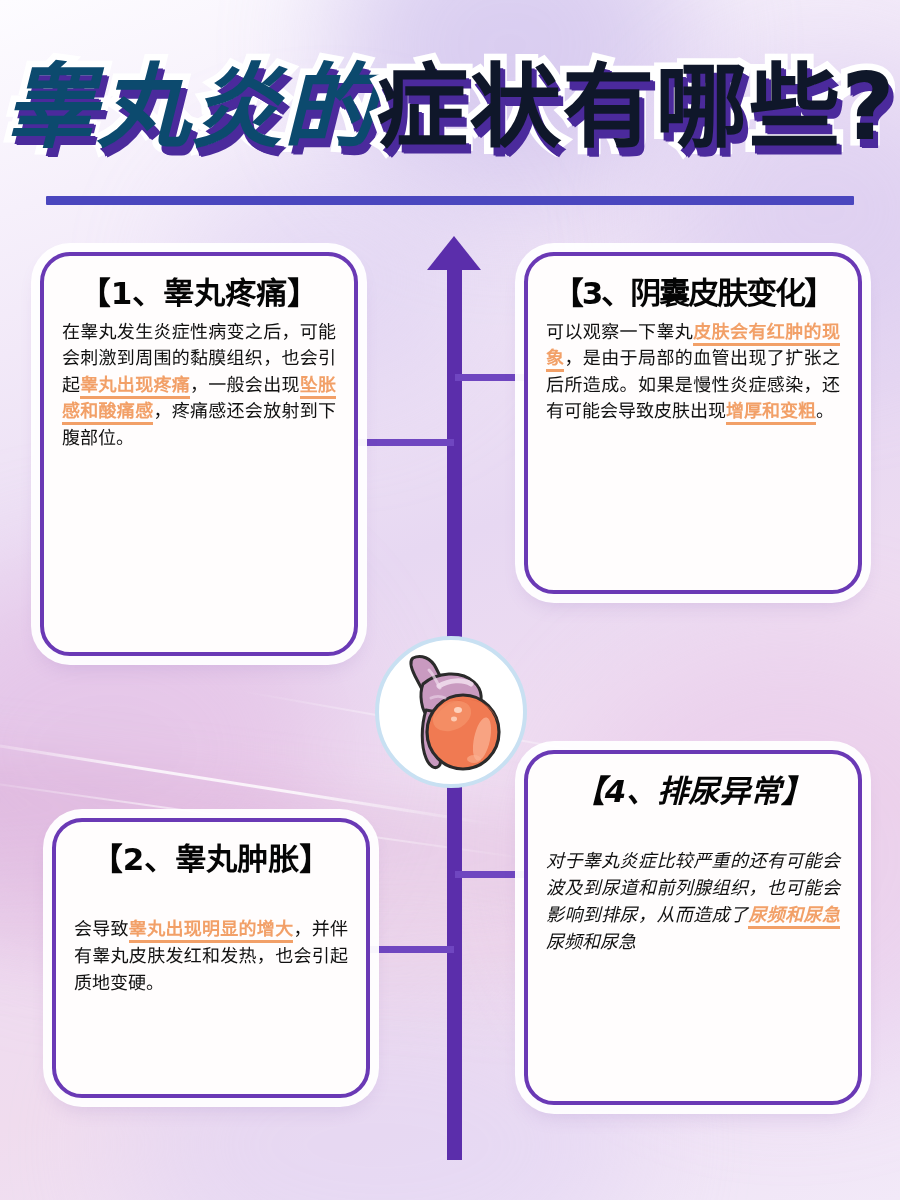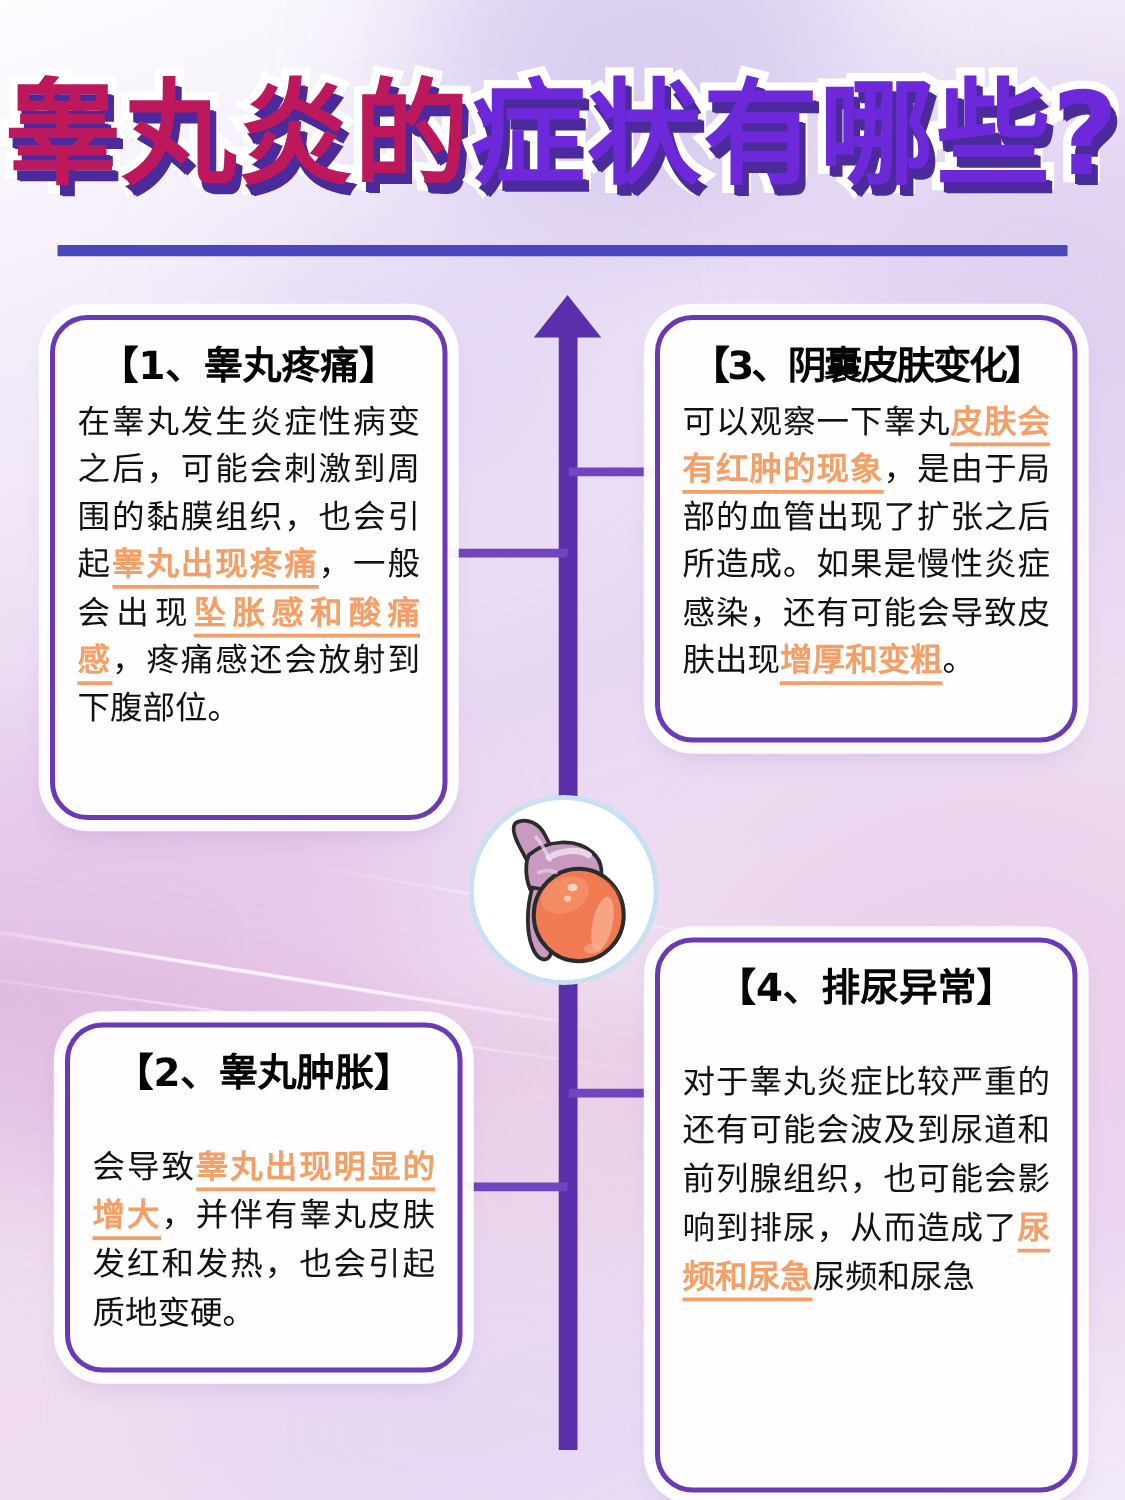--- a/index.html
+++ b/index.html
@@ -87,22 +87,22 @@
     font-family: "DejaVu Sans", "Liberation Sans", sans-serif;
   }
   .title span {
     display: inline-block;
     -webkit-text-stroke: 13px #ffffff;
     paint-order: stroke fill;
     text-shadow:
        5px  9px 0 #4b2a9c,
        3px  8px 0 #4b2a9c;
   }
-  .t-purple { color: #be185d; }
-  .t-orange { color: #6d28d9; }
+  .t-purple { color: #0c4a6e; font-style: italic; }
+  .t-orange { color: #0f172a; }
 
   .title-rule {
     position: absolute;
     left: 46px;
     top: 196px;
     width: 808px;
     height: 9px;
     background: #4a46be;
     border-radius: 1px;
   }
@@ -160,37 +160,37 @@
     border-radius: 30px;
     box-shadow:
       0 0 0 9px rgba(255,255,255,.95),
       0 10px 20px rgba(120, 80, 170, .20);
     padding: 16px 18px 14px;
     z-index: 8;
   }
   .card-1 { left: 40px;  top: 252px;  width: 318px; height: 404px; }
   .card-2 { left: 52px;  top: 818px;  width: 318px; height: 280px; }
   .card-3 { left: 524px; top: 252px;  width: 338px; height: 342px; }
-  .card-4 { left: 524px; top: 750px;  width: 338px; height: 444px; }
+  .card-4 { left: 524px; top: 750px;  width: 338px; height: 355px; font-style: italic; }
 
   .card-title {
     text-align: center;
     font-size: 31px;
     font-weight: 900;
     color: #050505;
     letter-spacing: 0px;
     line-height: 1.25;
     margin: 2px 0 6px;
     font-family: "DejaVu Sans", "Liberation Sans", sans-serif;
     white-space: nowrap;
   }
   .card-3 .card-title { letter-spacing: -2.0px; }
 
   .card-body {
-    font-size: 26px;
+    font-size: 18px;
     line-height: 1.47;
     color: #111111;
     text-align: justify;
     text-justify: inter-character;
     font-family: "DejaVu Sans", "Liberation Sans", sans-serif;
     font-weight: 400;
   }
   .card-2 .card-body,
   .card-4 .card-body { line-height: 1.50; margin-top: 36px; }
 

